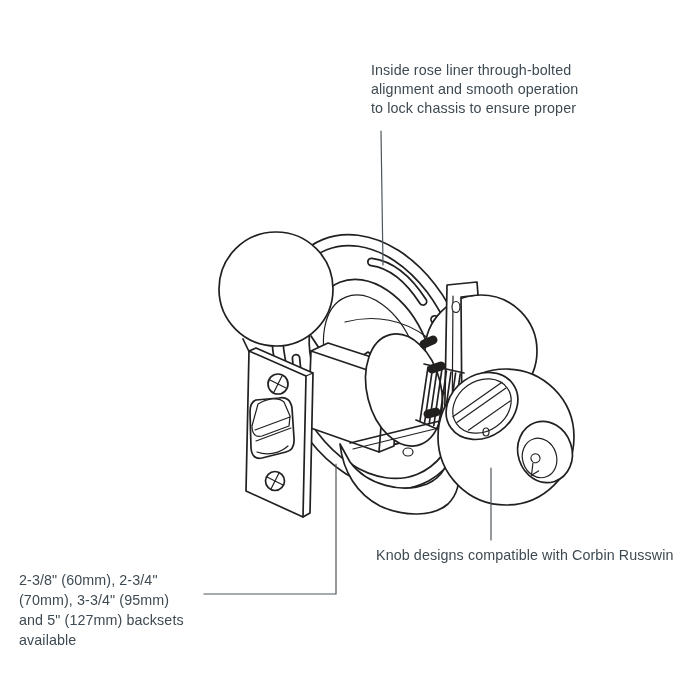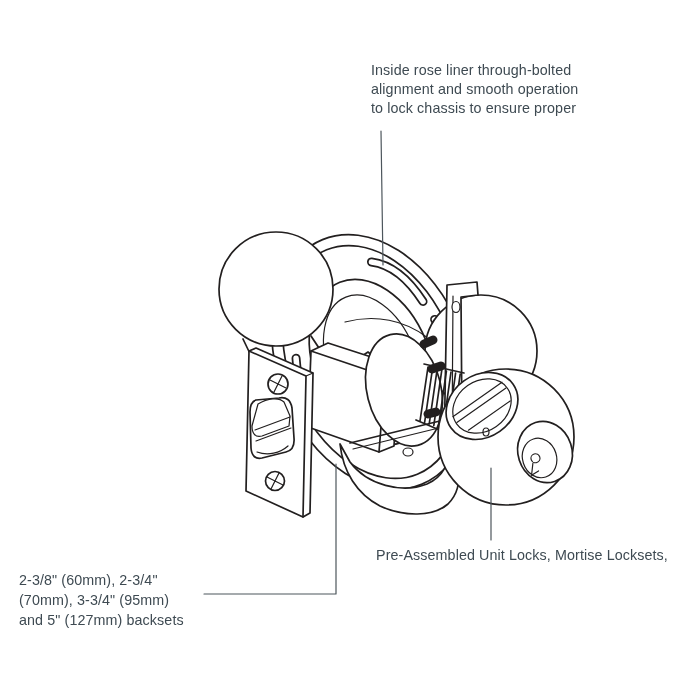--- a/index.html
+++ b/index.html
@@ -148,19 +148,20 @@
   <div class="annotation tight" style="left:371px;top:61px;">
     <div>Inside rose liner through-bolted</div>
     <div>alignment and smooth operation</div>
     <div>to lock chassis to ensure proper</div>
   </div>
 
   <div class="annotation" style="left:19px;top:570px;">
     <div>2-3/8" (60mm), 2-3/4"</div>
     <div>(70mm), 3-3/4" (95mm)</div>
     <div>and 5" (127mm) backsets</div>
+    <div>available</div>
   </div>
 
   <div class="annotation" style="left:376px;top:545px;">
-    <div>Pre-Assembled Unit Locks, Mortise Locksets,</div>
+    <div>Knob designs compatible with Corbin Russwin</div>
   </div>
 
 </div>
 
 </body></html>

